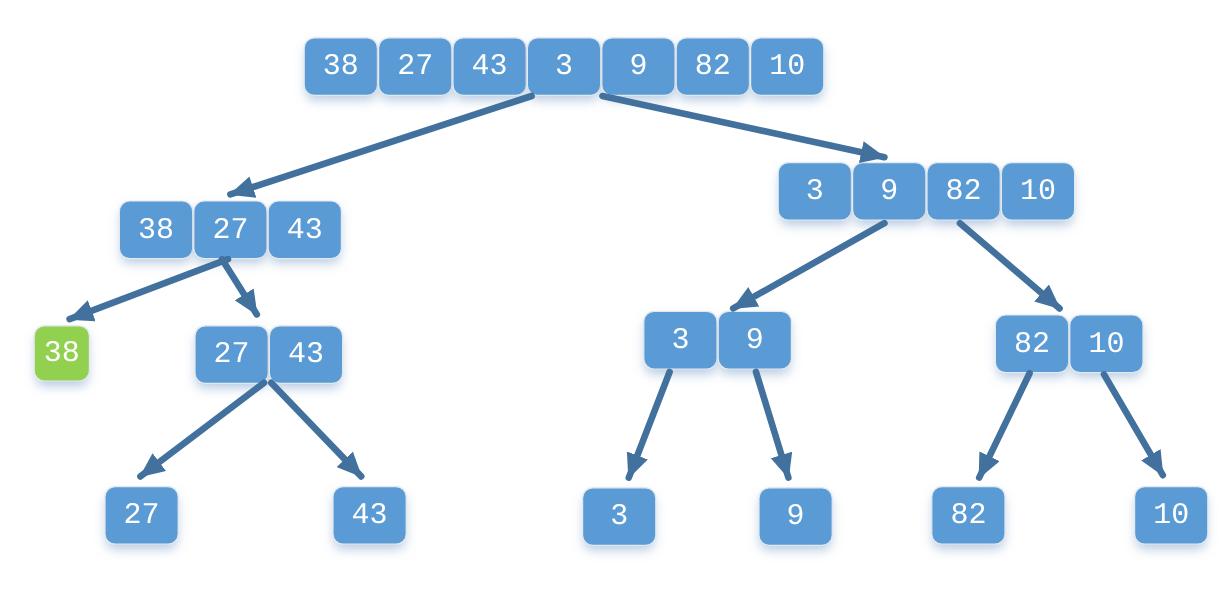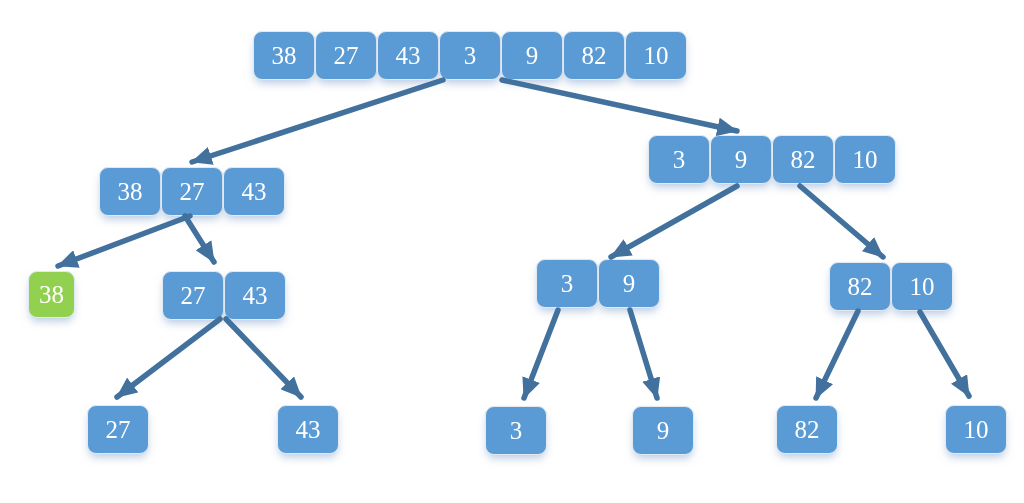--- a/index.html
+++ b/index.html
@@ -7,21 +7,21 @@
     --node-border:#e3e9f0;
     --node-highlight-fill:#92d050;
     --arrow:#41719c;
     --node-text:#ffffff;
     --background:#ffffff;
   }
   html,body{margin:0;padding:0;background:var(--background);}
   .canvas{
     position:relative;width:1024px;height:503px;overflow:hidden;
     background:var(--background);
-    font-family:Liberation Serif, serif;
+    font-family:Liberation Mono, monospace;
     border-radius:32px;
   }
   .group{position:absolute;display:flex;gap:0;}
   .cell{
     width:60px;height:47px;
     background:var(--node-fill);
     border:1px solid var(--node-border);
     border-radius:9px;
     color:var(--node-text);
     display:flex;align-items:center;justify-content:center;

